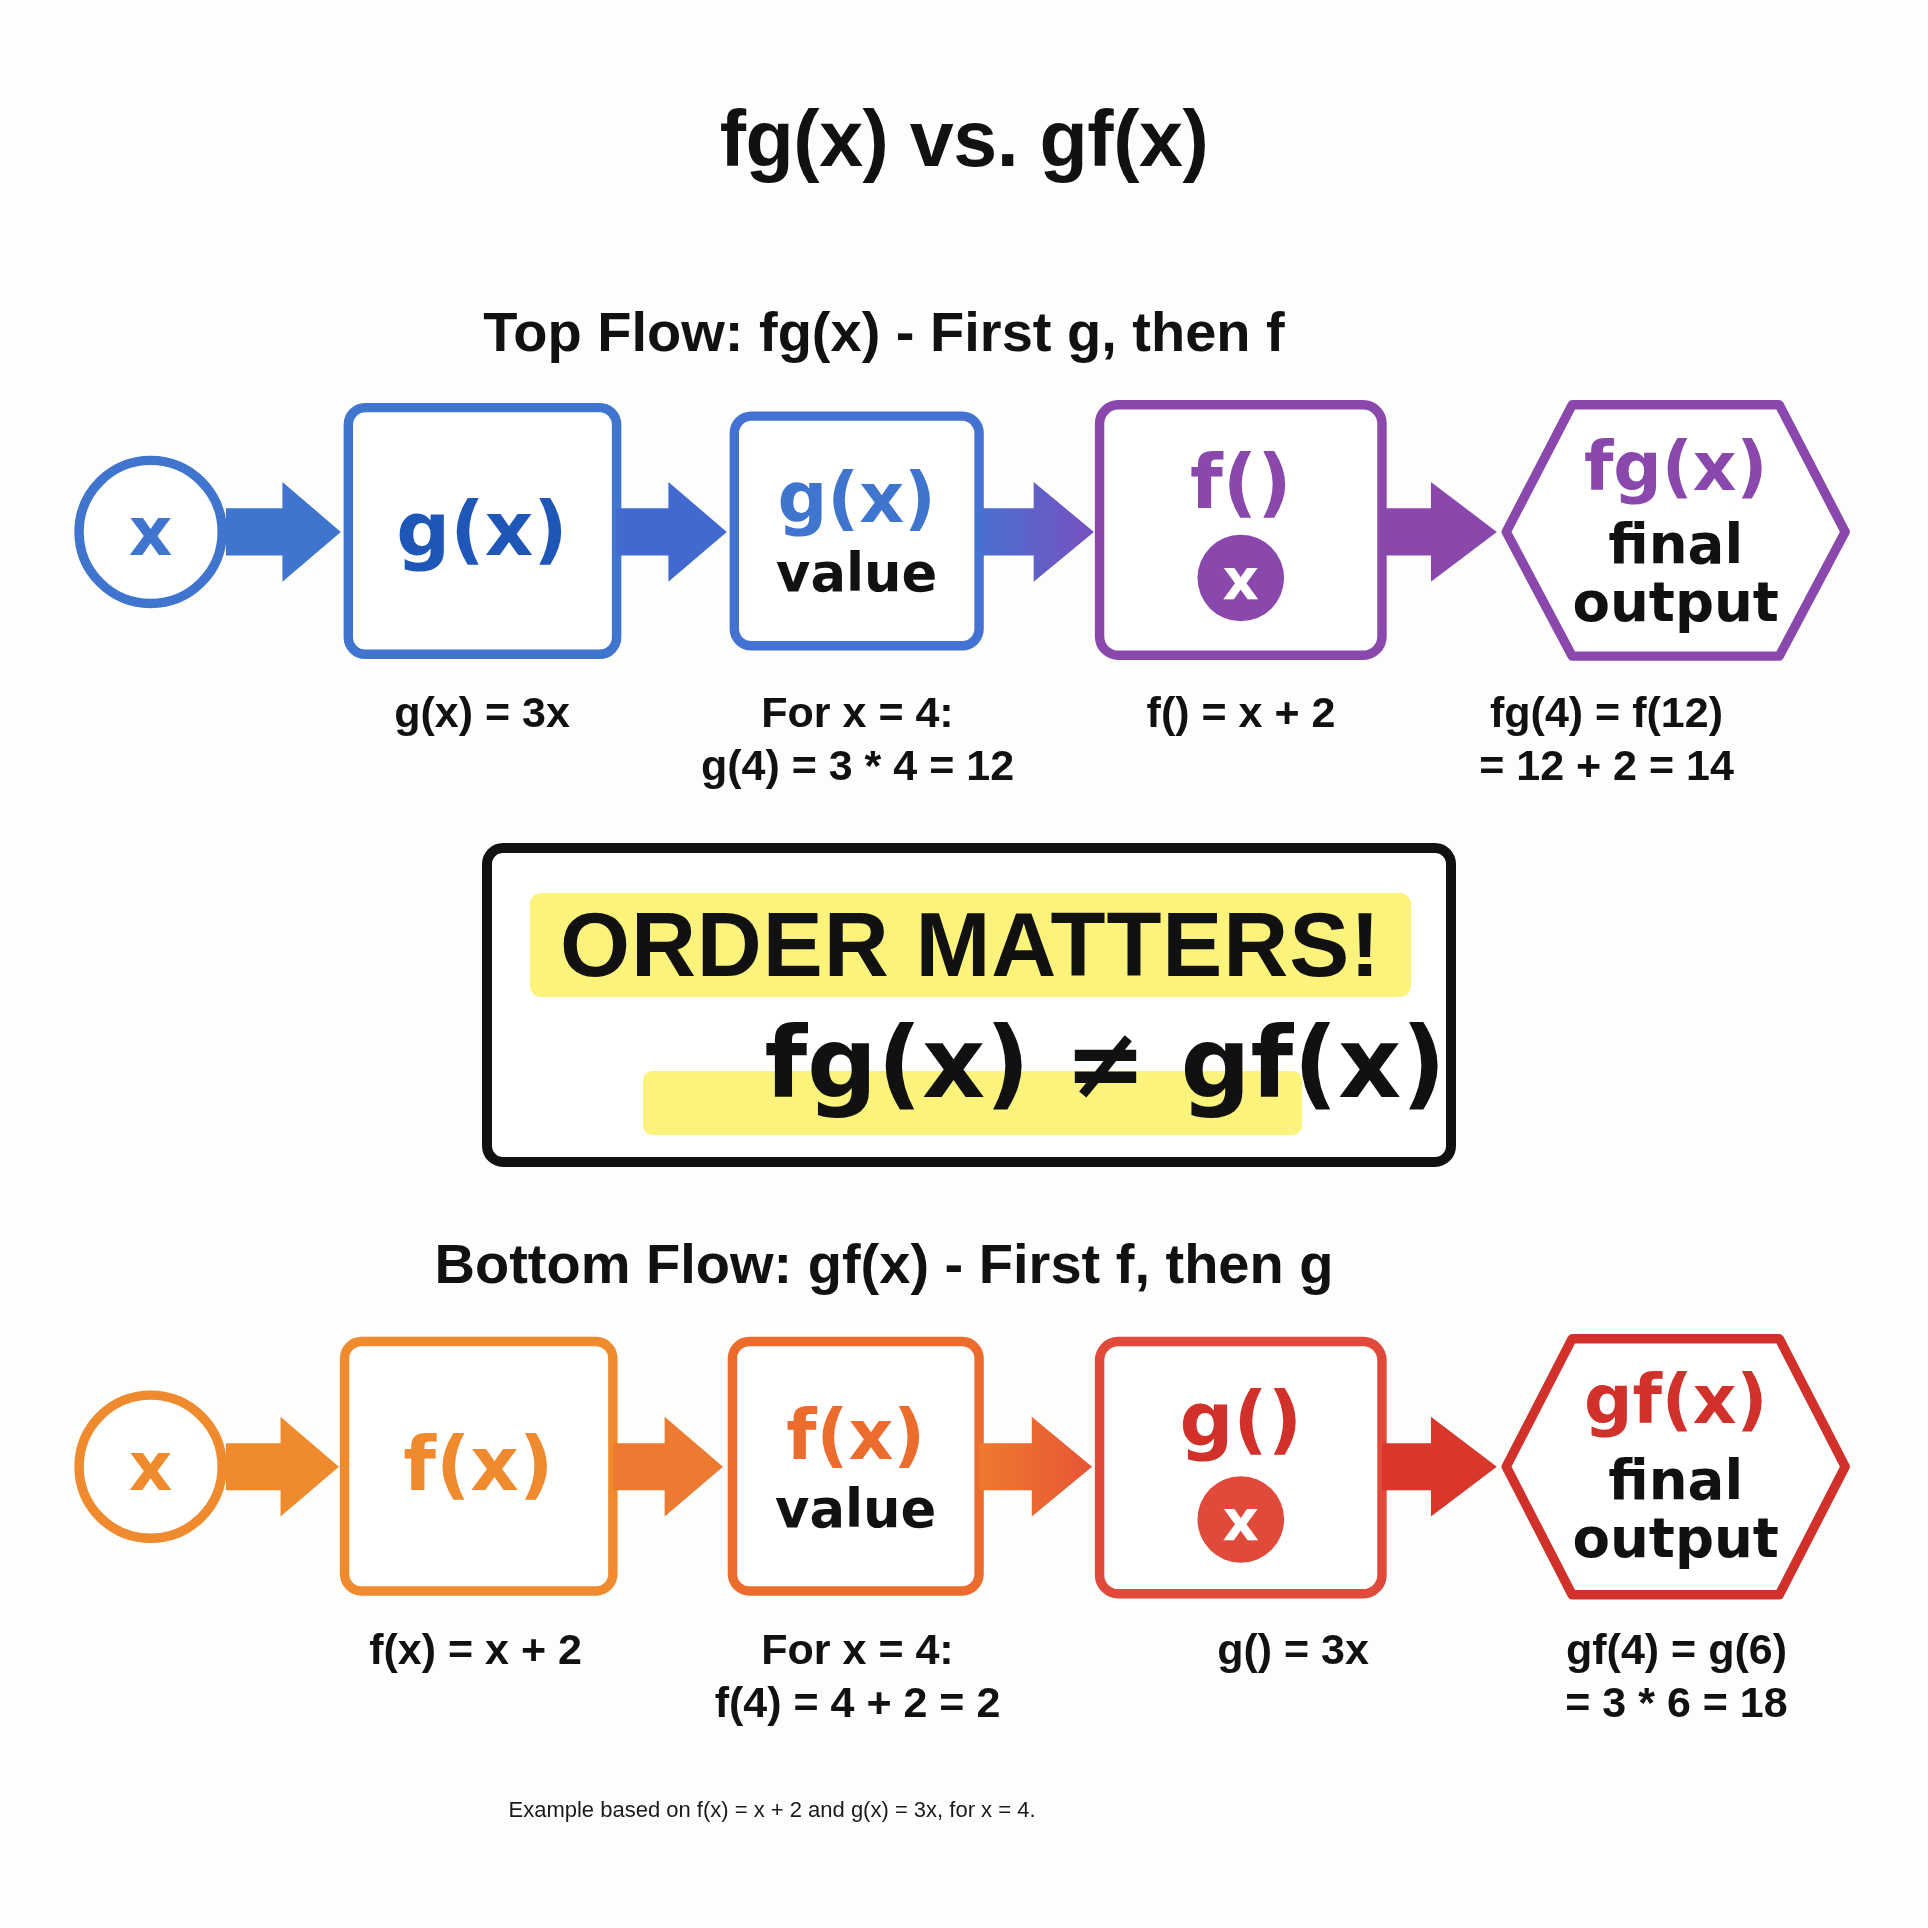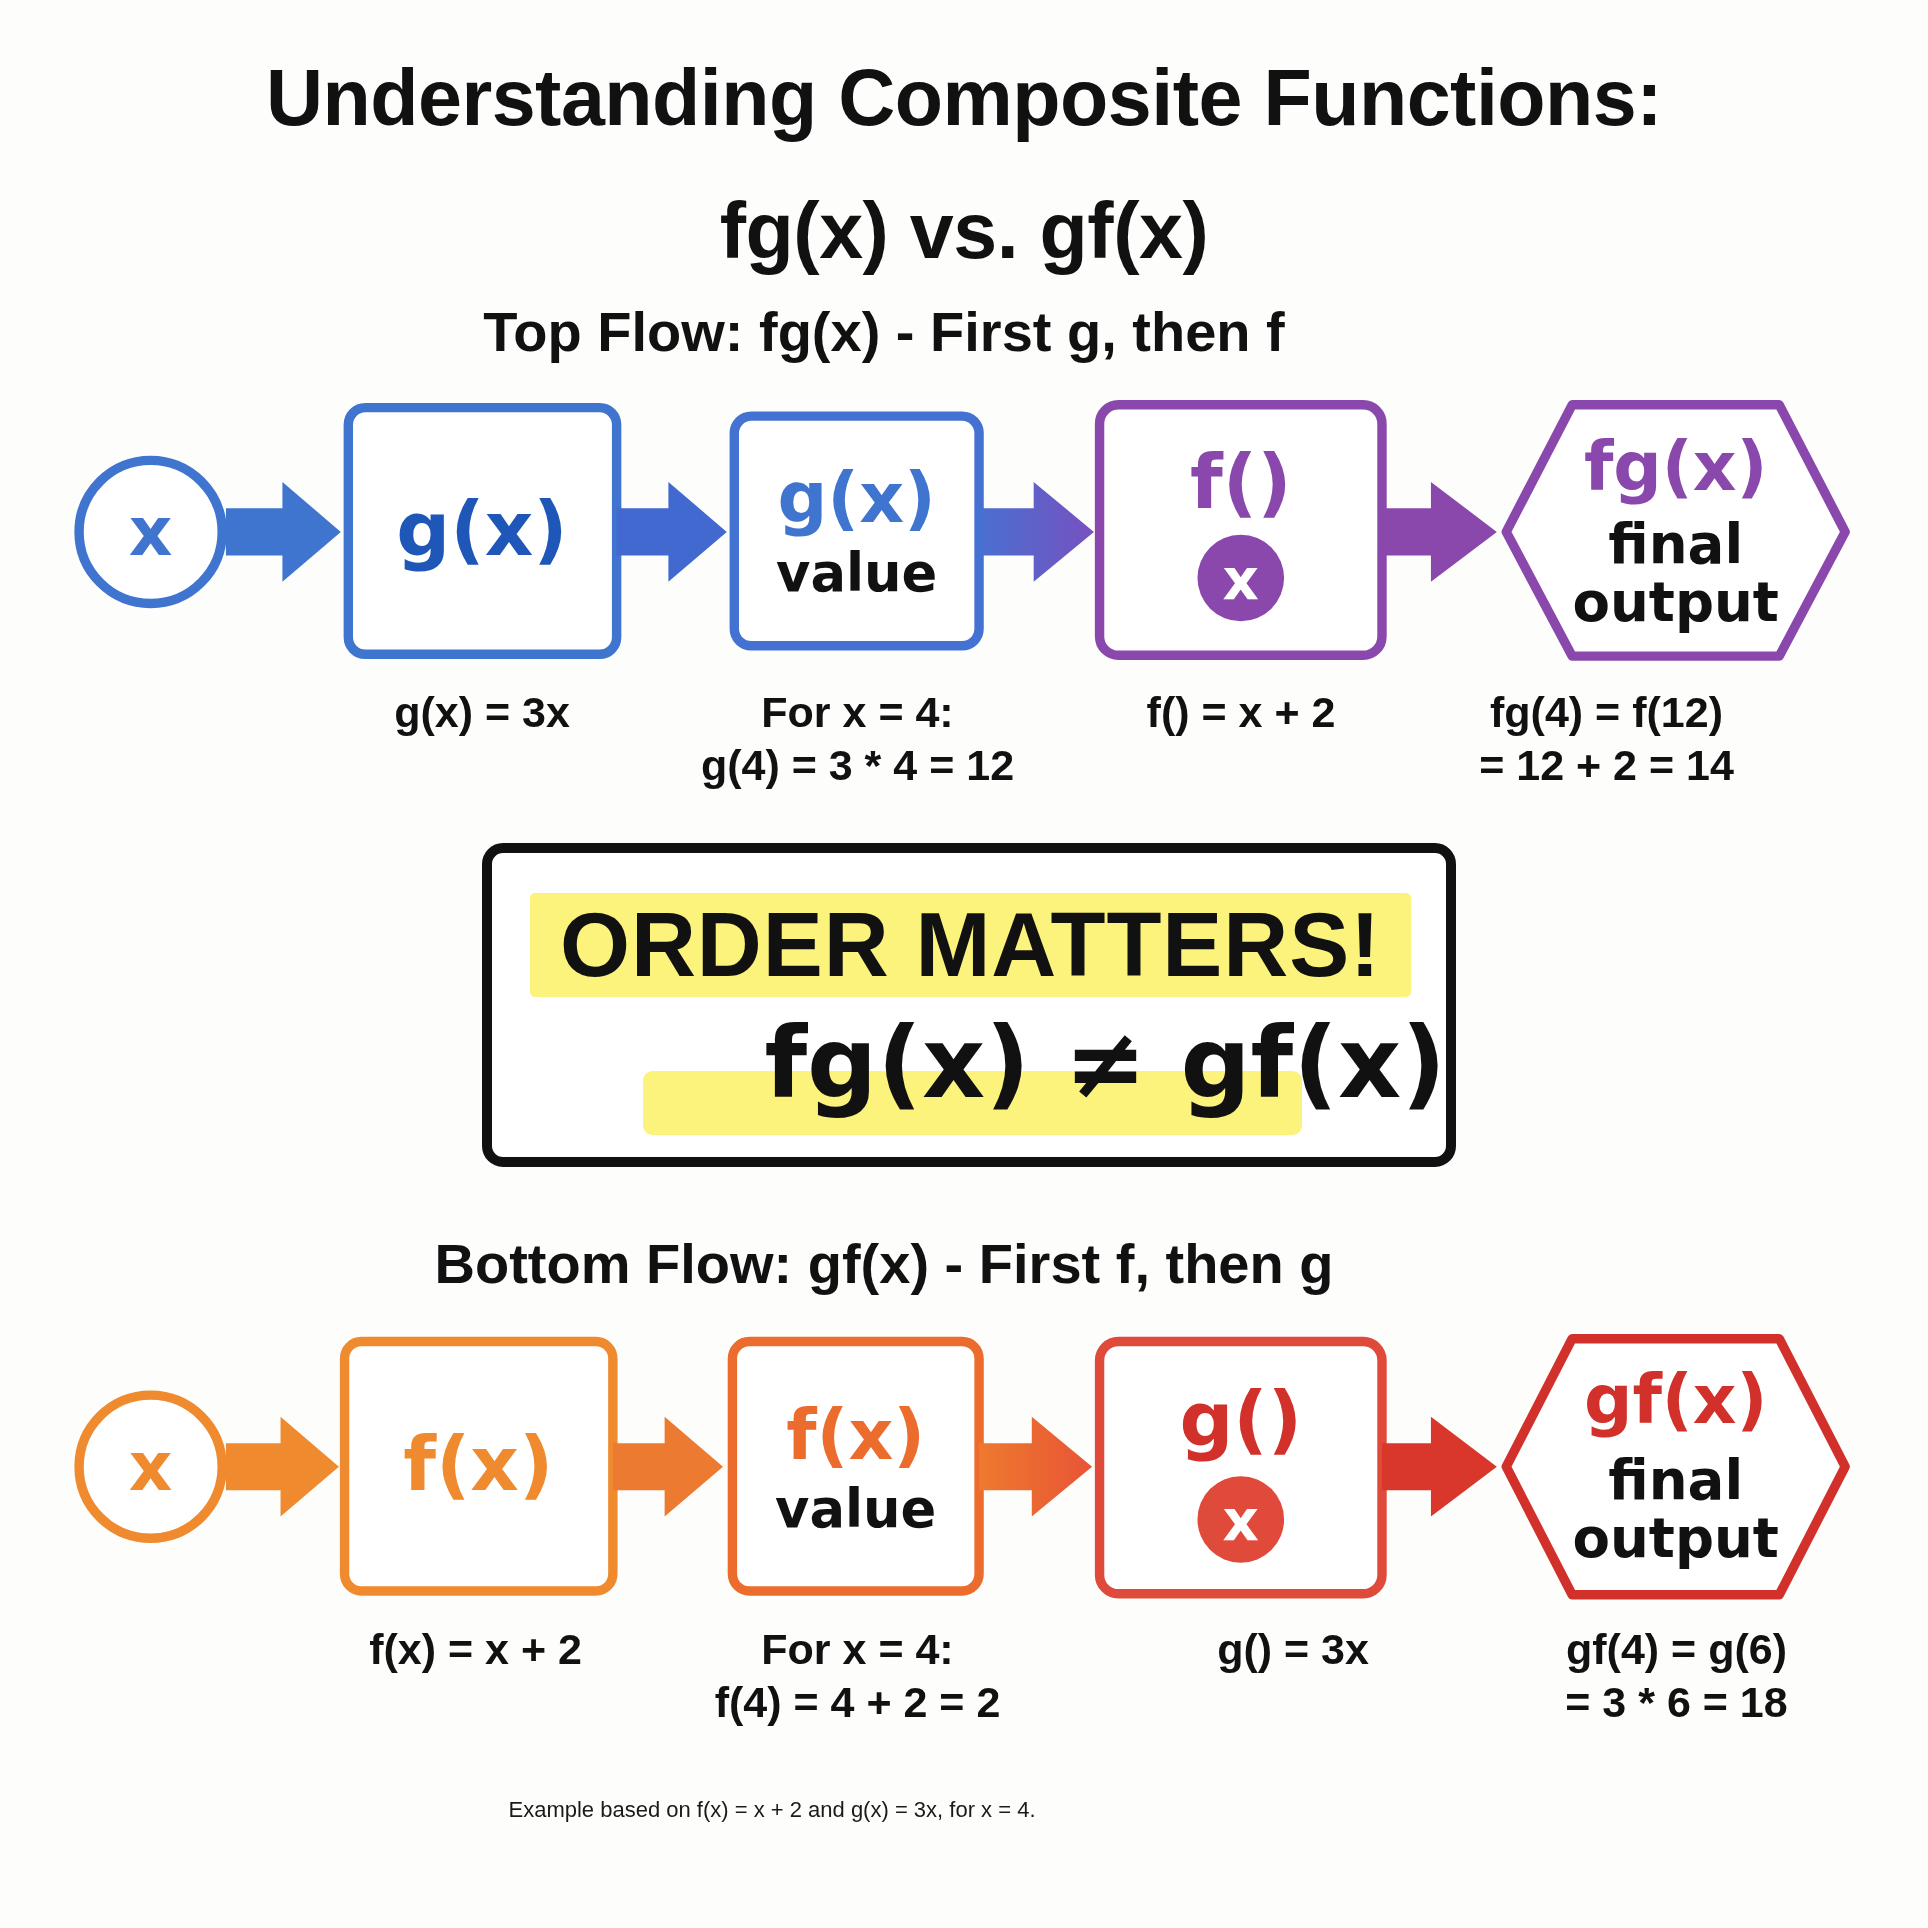--- a/index.html
+++ b/index.html
@@ -16,39 +16,38 @@
   .flow-heading { left:0; width:1768px; font-size:56px; font-weight:bold; line-height:66px; }
   svg.diagram { position:absolute; left:0; top:0; }
   .node-text { font-family:"DejaVu Sans", sans-serif; font-weight:bold; }
   .caption { font-size:43px; font-weight:bold; line-height:53px; text-align:center; }
   .order-box {
     left:482px; top:843px; width:954px; height:304px; border:10.4px solid #111; border-radius:21px;
     background:#fff;
   }
   .order-title {
     position:absolute; left:38px; top:40px; width:881px; height:104px; background:#fbf37c;
-    border-radius:5px;
+    border-radius:11px;
   }
   .order-title span {
     display:block; text-align:center; font-size:90px; font-weight:bold; line-height:105px; letter-spacing:0.9px;
   }
   .order-eq-hl {
     position:absolute; left:151px; top:218px; width:659px; height:64px; background:#fbf37c; border-radius:9.4px;
   }
   .order-eq {
     position:absolute; left:0; top:149px; width:954px; text-align:right;
     font-family:"DejaVu Sans", sans-serif; font-size:98px; font-weight:bold; line-height:122px;
   }
   .footnote { left:0; width:1544px; font-size:22px; line-height:41px; color:#1a1a1a; }
 </style>
 </head>
 <body>
 
 <div class="abs title center-text">
-  <div>Understanding Composite Functions:</div>
   <div style="margin-top:41px;">fg(x) vs. gf(x)</div>
 </div>
 
 <div class="abs flow-heading center-text" style="top:299px;">Top Flow: fg(x) - First g, then f</div>
 <div class="abs flow-heading center-text" style="top:1231px;">Bottom Flow: gf(x) - First f, then g</div>
 
 <svg class="diagram" width="1928" height="1928" viewBox="0 0 2048 2048">
   <defs>
     <linearGradient id="gBluePurple" x1="0" x2="1" y1="0" y2="0">
       <stop offset="0" stop-color="#4a6fd0"></stop>

